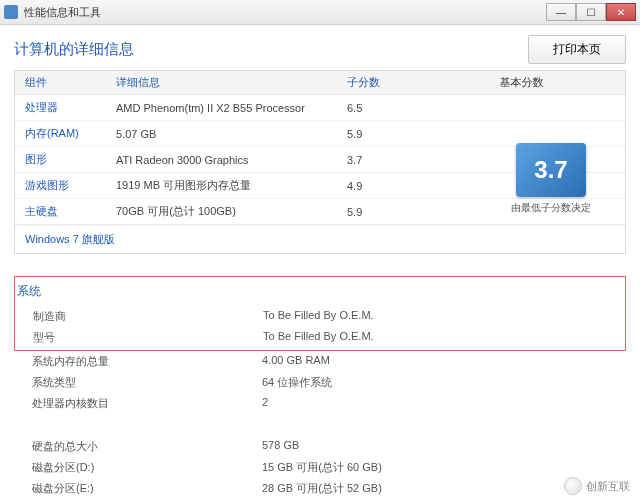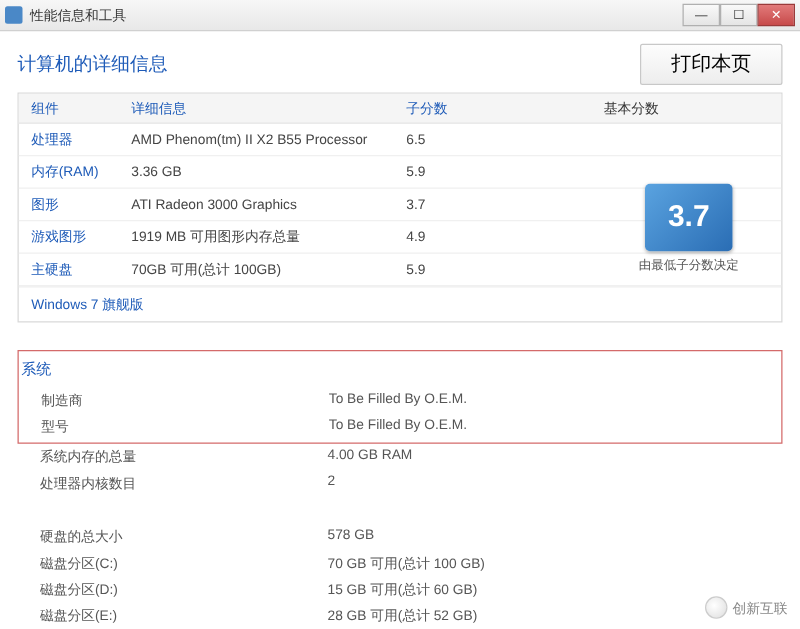--- a/index.html
+++ b/index.html
@@ -6,23 +6,23 @@
   body { margin: 0; background: #fff; width: 640px; height: 503px; overflow: hidden; }
   .titlebar { height: 22px; background: linear-gradient(#f7f7f7,#e8e8e8); border-bottom: 1px solid #d0d0d0; display: flex; align-items: center; padding: 12px 4px; font-size: 11px; color: #333; }
   .titlebar-icon { width:14px; height:14px; background:#4a88c7; margin-right:6px; border-radius:2px; }
   .title-text { flex:1; }
   .winbtns { display:flex; gap:0; }
   .winbtn { width:30px; height:18px; border:1px solid #b0b0b0; background:linear-gradient(#f9f9f9,#e5e5e5); display:flex; align-items:center; justify-content:center; font-size:10px; }
   .winbtn.close { background:linear-gradient(#e27a7a,#c74a4a); color:#fff; border-color:#9a3a3a; }
   .content { padding: 10px 14px; height: calc(100% - 22px); overflow:hidden; }
   .header-row { display:flex; align-items:center; margin-bottom:6px;gap:32px; }
   .page-title { color:#1e5bb8; font-size:15px; flex:1; }
-  .print-btn { border:1px solid #c8c8c8; background:linear-gradient(#fdfdfd,#ededed); padding:5px 24px; font-size:16px; border-radius:2px; }
+  .print-btn { border:1px solid #c8c8c8; background:linear-gradient(#fdfdfd,#ededed); padding:5px 24px; font-size:12px; border-radius:2px; }
   .panel { border:1px solid #d9d9d9; background:#fff; }
-  .thead, .trow { display:flex; align-items:center; font-size:11px; }
+  .thead, .trow { display:flex; align-items:center; font-size:11px;gap:11px; }
   .thead { background:#f5f5f5; border-bottom:1px solid #e6e6e6; height:24px; color:#333; }
   .trow { height:26px; border-bottom:1px solid #f0f0f0; color:#444; }
   .c1 { width:90px; padding-left:10px; }
   .c2 { width:220px; }
   .c3 { width:60px; }
   .c4 { flex:1; display:flex; align-items:center; justify-content:center; }
   .thead .c1, .thead .c2, .thead .c3 { color:#1e5bb8; font-weight:normal; }
   .trow .c1 { color:#1e5bb8; }
   .score-box { position:absolute; right:30px; top:72px; width:88px; text-align:center; }
   .score-tile { width:70px; height:54px; margin:0 auto; background:linear-gradient(135deg,#5aa3e0,#2a6db4); border-radius:4px; display:flex; align-items:center; justify-content:center; color:#fff; font-size:24px; font-weight:bold; box-shadow:0 1px 3px rgba(0,0,0,.3); }
@@ -65,21 +65,21 @@
     </div>
     <div id="score-rows">
         <div class="trow">
           <div class="c1">处理器</div>
           <div class="c2">AMD Phenom(tm) II X2 B55 Processor</div>
           <div class="c3">6.5</div>
           <div class="c4"></div>
         </div>
         <div class="trow">
           <div class="c1">内存(RAM)</div>
-          <div class="c2">3.36 GB</div>
+          <div class="c2">5.07 GB</div>
           <div class="c3">5.9</div>
           <div class="c4"></div>
         </div>
         <div class="trow">
           <div class="c1">图形</div>
           <div class="c2">ATI Radeon 3000 Graphics</div>
           <div class="c3">3.7</div>
           <div class="c4"></div>
         </div>
         <div class="trow">
@@ -115,35 +115,35 @@
             <div class="info-val">To Be Filled By O.E.M.</div>
           </div>
         </div>
     </div>
     <div id="sys-rest">
         <div class="info-row">
           <div class="info-label">系统内存的总量</div>
           <div class="info-val">4.00 GB RAM</div>
         </div>
         <div class="info-row">
+          <div class="info-label">系统类型</div>
+          <div class="info-val">64 位操作系统</div>
+        </div>
+        <div class="info-row">
           <div class="info-label">处理器内核数目</div>
           <div class="info-val">2</div>
         </div>
       </div>
   </div>
 
   <div class="section">
     <div id="storage-rows">
         <div class="info-row">
           <div class="info-label">硬盘的总大小</div>
           <div class="info-val">578 GB</div>
-        </div>
-        <div class="info-row">
-          <div class="info-label">磁盘分区(C:)</div>
-          <div class="info-val">70 GB 可用(总计 100 GB)</div>
         </div>
         <div class="info-row">
           <div class="info-label">磁盘分区(D:)</div>
           <div class="info-val">15 GB 可用(总计 60 GB)</div>
         </div>
         <div class="info-row">
           <div class="info-label">磁盘分区(E:)</div>
           <div class="info-val">28 GB 可用(总计 52 GB)</div>
         </div>
       </div>

